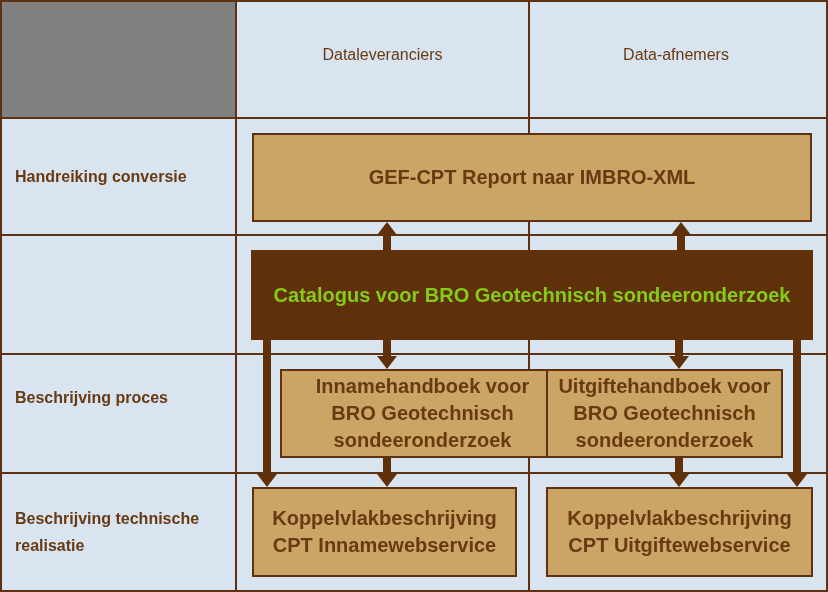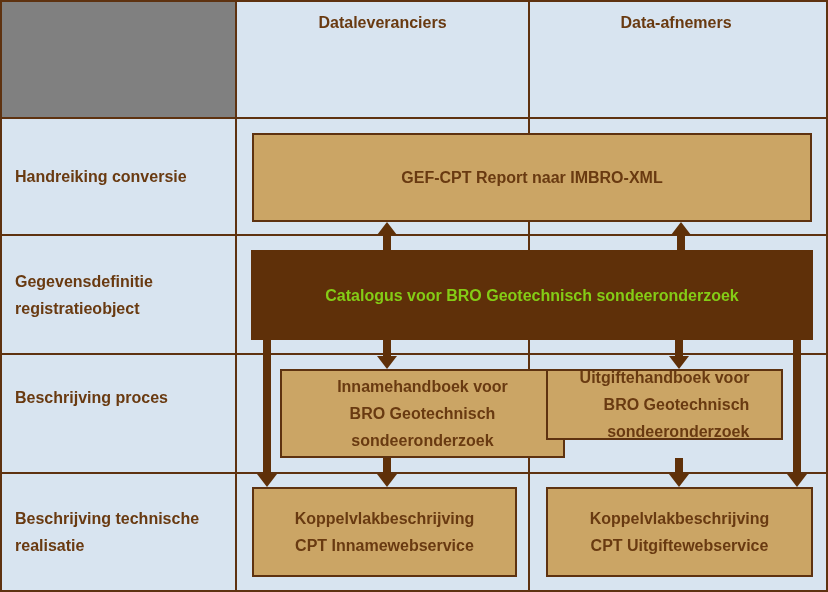--- a/index.html
+++ b/index.html
@@ -26,27 +26,28 @@
   .gline{
     position:absolute;
     background:var(--line);
     z-index:2;
   }
   .col-header{
     position:absolute;
     display:flex;
     justify-content:center;
     align-items:flex-start;
-    padding-top:12px;
+    padding-top:20px;
     box-sizing:border-box;
     color:var(--txt);
     font-size:16px;
-    font-weight:700;
+    font-weight:400;
     z-index:3;
     white-space:pre-line;
+    margin-top:24px;
   }
   .row-label{
     position:absolute;
     display:flex;
     align-items:center;
     box-sizing:border-box;
     padding-left:13px;
     padding-right:18px;
     color:var(--txt);
     font-size:16px;
@@ -56,21 +57,21 @@
     white-space:pre-line;
   }
   .box{
     position:absolute;
     box-sizing:border-box;
     display:flex;
     align-items:center;
     justify-content:center;
     text-align:center;
     font-weight:700;
-    font-size:16px;
+    font-size:20px;
     line-height:27px;
     white-space:pre-line;
     z-index:4;
   }
   .box-tan{
     background:var(--tan);
     border:2px solid var(--line);
     color:var(--txt);
   }
   .box-dark{
@@ -121,35 +122,33 @@
   <div class="gline" style="left:0;top:234px;width:828px;height:2px;"></div>
   <div class="gline" style="left:0;top:353px;width:828px;height:2px;"></div>
   <div class="gline" style="left:0;top:472px;width:828px;height:2px;"></div>
   <div class="gline" style="left:235px;top:0;width:2px;height:592px;"></div>
   <div class="gline" style="left:528px;top:0;width:2px;height:592px;"></div>
 
   <div class="col-header" style="left:237px;top:2px;width:291px;height:115px;">Dataleveranciers</div>
   <div class="col-header" style="left:530px;top:2px;width:292px;height:115px;">Data-afnemers</div>
 
   <div class="row-label" style="left:2px;top:119px;width:223px;height:115px;">Handreiking conversie</div>
-  <div class="row-label" style="left:2px;top:236px;width:233px;height:117px;">Gegevensdefinitie
-registratieobject</div>
   <div class="row-label" style="left:2px;top:355px;width:233px;height:85px;">Beschrijving proces</div>
   <div class="row-label" style="left:2px;top:474px;width:233px;height:116px;">Beschrijving technische
 realisatie</div>
 
   <div class="box box-tan" style="left:252px;top:133px;width:560px;height:89px;">GEF-CPT Report naar IMBRO-XML</div>
 
   <div class="box box-dark" style="left:251px;top:250px;width:562px;height:90px;">Catalogus voor BRO Geotechnisch sondeeronderzoek</div>
 
   <div class="box box-tan" style="left:280px;top:369px;width:285px;height:89px;text-align:center;">Innamehandboek voor
 BRO Geotechnisch
 sondeeronderzoek</div>
 
-  <div class="box box-tan" style="left:546px;top:369px;width:237px;height:71px;text-align:right;">Uitgiftehandboek voor
+  <div class="box box-tan" style="left:546px;top:369px;width:237px;height:89px;">Uitgiftehandboek voor
 BRO Geotechnisch
 sondeeronderzoek</div>
 
   <div class="box box-tan" style="left:252px;top:487px;width:265px;height:90px;">Koppelvlakbeschrijving
 CPT Innamewebservice</div>
 
   <div class="box box-tan" style="left:546px;top:487px;width:267px;height:90px;">Koppelvlakbeschrijving
 CPT Uitgiftewebservice</div>
 
   <div class="arrow dir-up" style="left:377px;top:222px;height:28px;">

